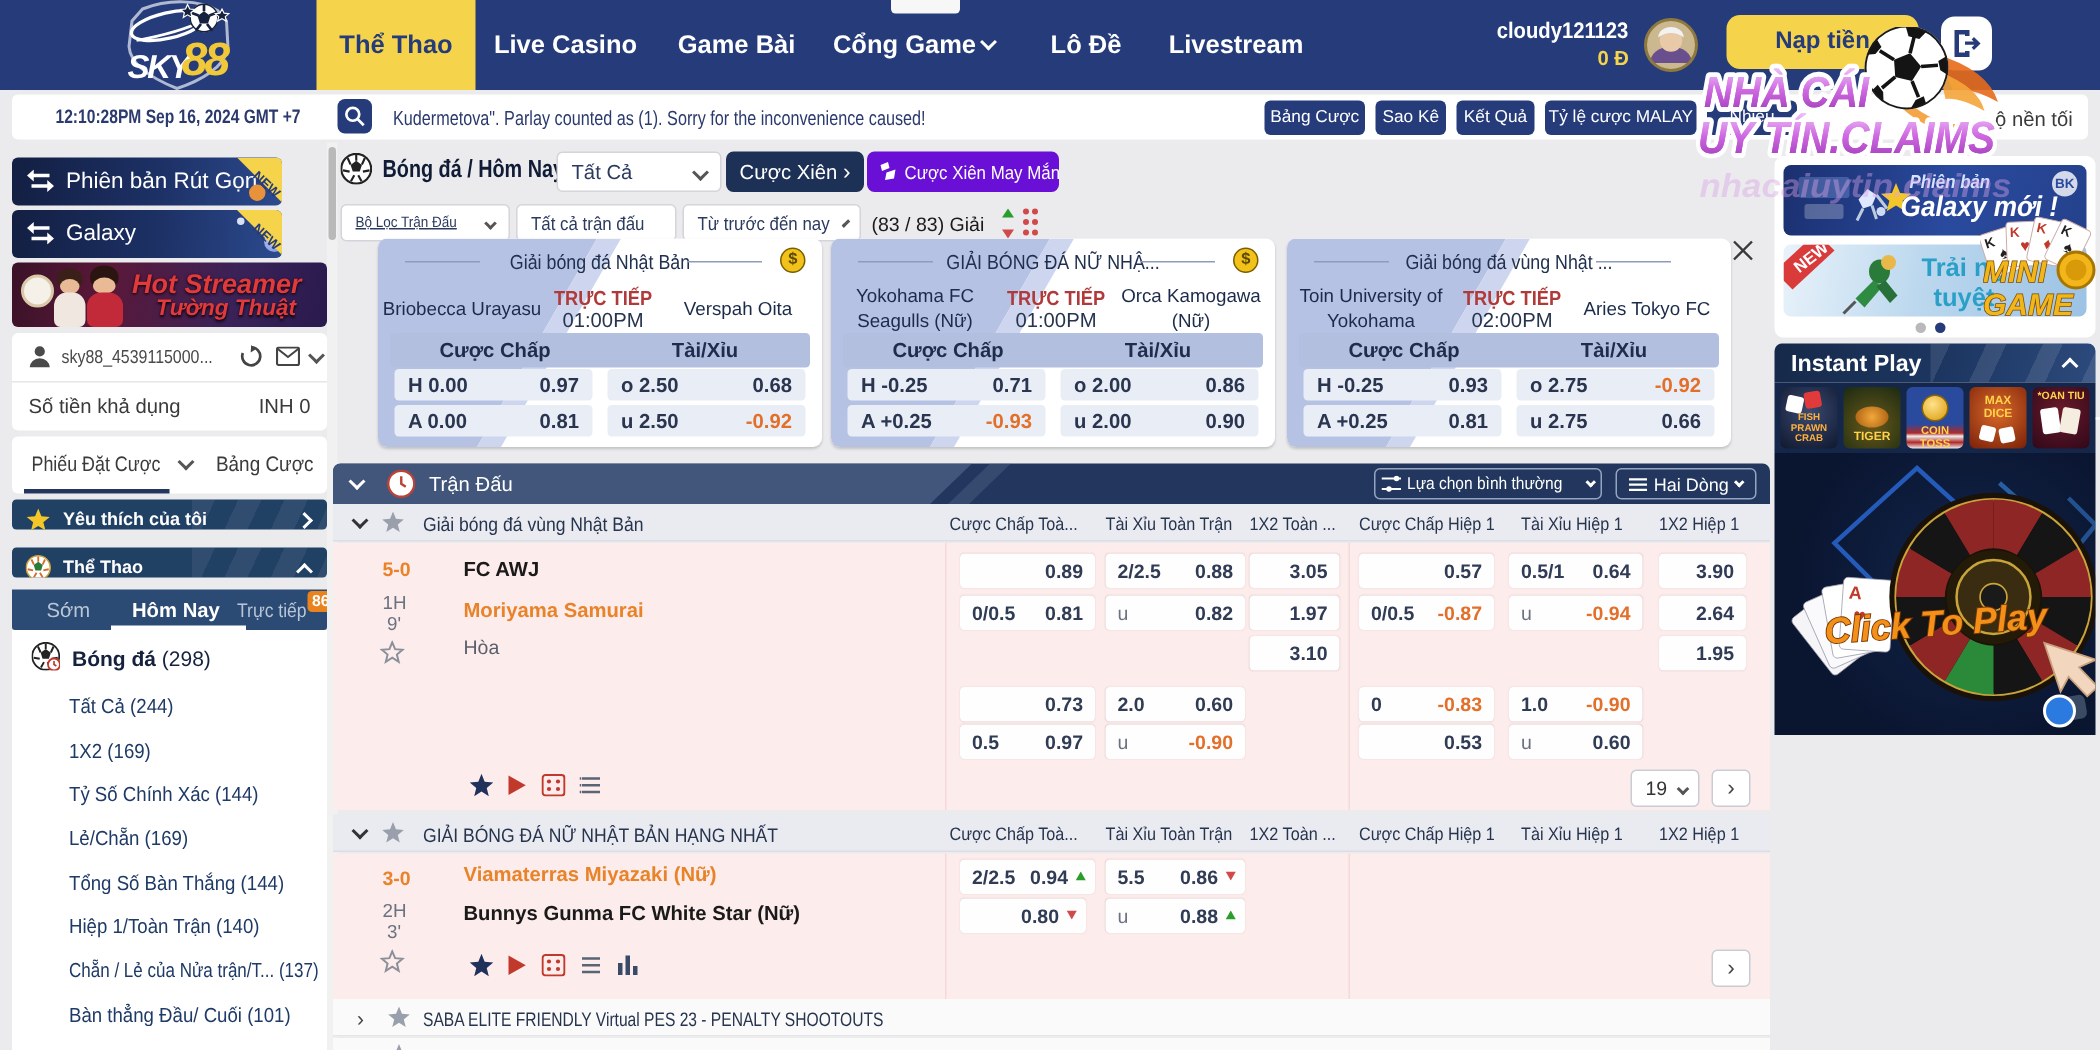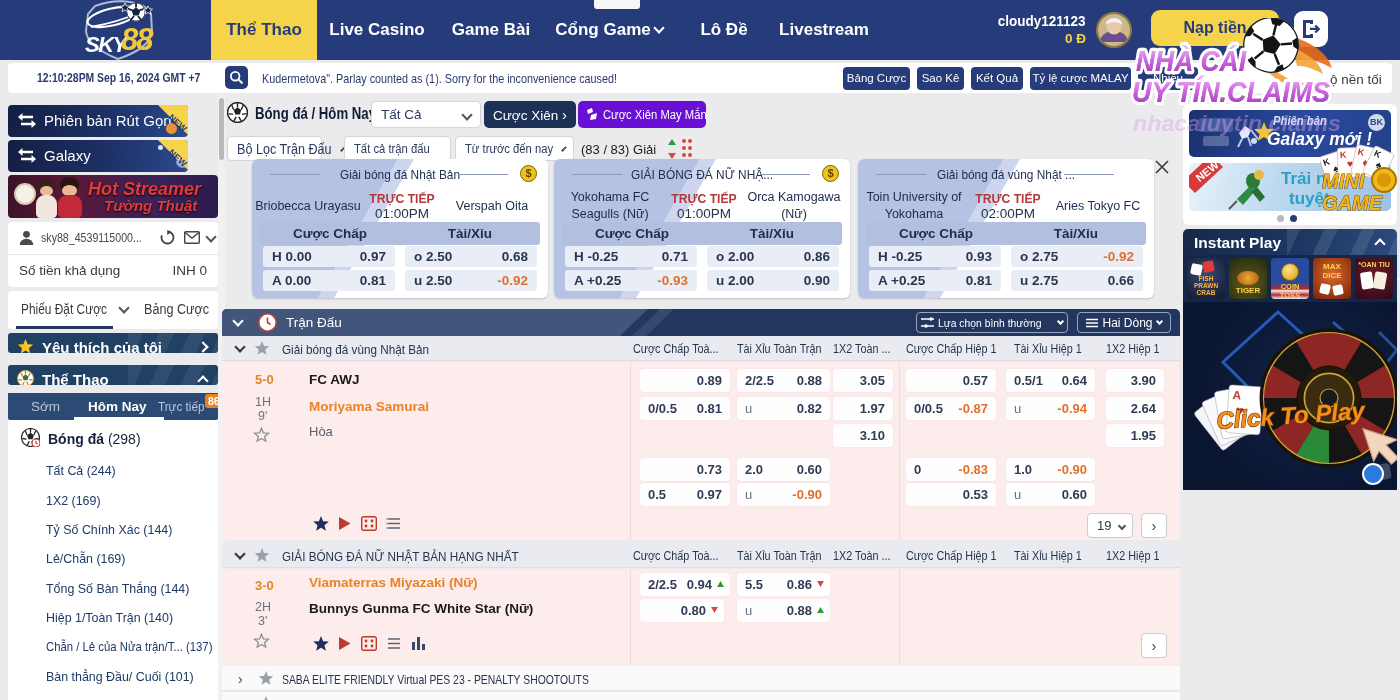--- a/index.html
+++ b/index.html
@@ -5,21 +5,21 @@
 * { margin:0; padding:0; box-sizing:border-box; }
 html,body { width:1400px; height:700px; overflow:hidden; }
 body { font-family:"Liberation Sans", sans-serif; background:#ebebed; position:relative; }
 .abs { position:absolute; }
 .chev { display:inline-block; width:8px; height:8px; border-right:2px solid #555; border-bottom:2px solid #555; transform:rotate(45deg); }
 .chev.w { border-color:#fff; }
 .topbar { position:absolute; left:0; top:0; width:1400px; height:60px; background:#263c7a; }
 .ntab { position:absolute; top:0; height:60px; color:#fff; font-weight:bold; font-size:17px; line-height:60px; text-align:center; }
 .sub-btn { position:absolute; top:67px; height:23px; background:#263c7a; border-radius:4px; color:#fff; font-size:11.5px; line-height:23px; text-align:center; white-space:nowrap; }
 .sbanner { position:absolute; left:8px; width:180px; height:32px; border-radius:4px; color:#fff; font-size:15px; overflow:hidden; background:linear-gradient(95deg,#131f42,#1d3166 55%,#2c4a8e); }
-.nbar { position:absolute; left:8px; width:210px; height:20px; color:#fff; font-size:15px; font-weight:bold; border-radius:3px; overflow:hidden; background:#204064; }
+.nbar { position:absolute; left:8px; width:210px; height:20px; color:#fff; font-size:12px; font-weight:bold; border-radius:3px; overflow:hidden; background:#204064; }
 .nbar .st { position:absolute; right:0; top:0; width:90px; height:100%; background:repeating-linear-gradient(115deg, rgba(255,255,255,0.07) 0 14px, rgba(255,255,255,0) 14px 28px); }
 .sport-item { position:absolute; left:38px; font-size:13.5px; color:#1e3a66; white-space:nowrap; transform:scaleX(.92); transform-origin:0 50%; }
 .sel { position:absolute; background:#fff; border:1px solid #d4d4da; border-radius:4px; color:#2b3a5e; display:flex; align-items:center; justify-content:space-between; padding:0 9px; white-space:nowrap; }
 .cond { display:inline-block; transform:scaleX(.8); transform-origin:0 50%; white-space:nowrap; }
 .cond9 { display:inline-block; transform:scaleX(.9); transform-origin:0 50%; white-space:nowrap; }
 .card { position:absolute; top:159px; width:296px; height:139px; background:#fff; border-radius:6px; overflow:hidden; box-shadow:0 1px 2px rgba(0,0,0,.18); }
 .cdiag { position:absolute; inset:0; }
 .ctitle { position:absolute; top:8px; width:100%; text-align:center; font-size:13.5px; color:#21304f; transform:scaleX(.88); }
 .cline { position:absolute; top:15px; height:1px; background:#8e9cba; width:50px; }
 .coin { position:absolute; right:11px; top:6px; width:17px; height:17px; border-radius:50%; background:#f2c21a; border:1.5px solid #7a5f00; color:#5c4a00; font-size:11px; font-weight:bold; text-align:center; line-height:14px; }
@@ -222,21 +222,21 @@
   </svg>
 <div class="abs" style="left:255px;top:104px;font-size:16.5px;font-weight:bold;color:#101b35;"><span class="cond">Bóng đá / Hôm Nay</span></div>
 <div class="sel" style="left:371px;top:101px;width:110px;height:27px;font-size:13.5px;">Tất Cả <span class="chev"></span></div>
 <div class="abs" style="left:484px;top:101px;width:92px;height:27px;background:#1d3156;border-radius:5px;color:#fff;font-size:13.5px;text-align:center;line-height:27px;">Cược Xiên <span style="font-size:15px;">›</span></div>
 <div class="abs" style="left:578px;top:101px;width:128px;height:27px;background:#6a0fd6;border-radius:5px;color:#fff;font-size:13px;line-height:27px;">
   <svg style="position:absolute;left:7px;top:6px;" width="14" height="14" viewBox="0 0 14 14">
       <path d="M2 3 L7 1 L8 5 L3 7 Z M6 8 L12 6 L11 12 L5 13 Z" fill="#fff"></path>
     </svg>
   <span class="cond9" style="margin-left:25px;font-size:12.5px;">Cược Xiên May Mắn</span>
 </div>
-<div class="sel" style="left:227px;top:136px;width:95px;height:25px;font-size:14px;">
+<div class="sel" style="left:227px;top:136px;width:113px;height:25px;font-size:10px;text-decoration:underline;">
     <span class="cond9">Bộ Lọc Trận Đấu</span> 
     <span class="chev" style="width:6px;height:6px;"></span>
   </div>
 <div class="sel" style="left:344px;top:136px;width:107px;height:25px;font-size:12.5px;gap:19px;">
     <span class="cond9">Tất cả trận đấu</span> 
     <span class="chev" style="width:6px;height:6px;"></span>
   </div>
 <div class="sel" style="left:455px;top:136px;width:119px;height:25px;font-size:12.5px;">
     <span class="cond9">Từ trước đến nay</span> 
     <span class="chev" style="width:6px;height:6px;"></span>

